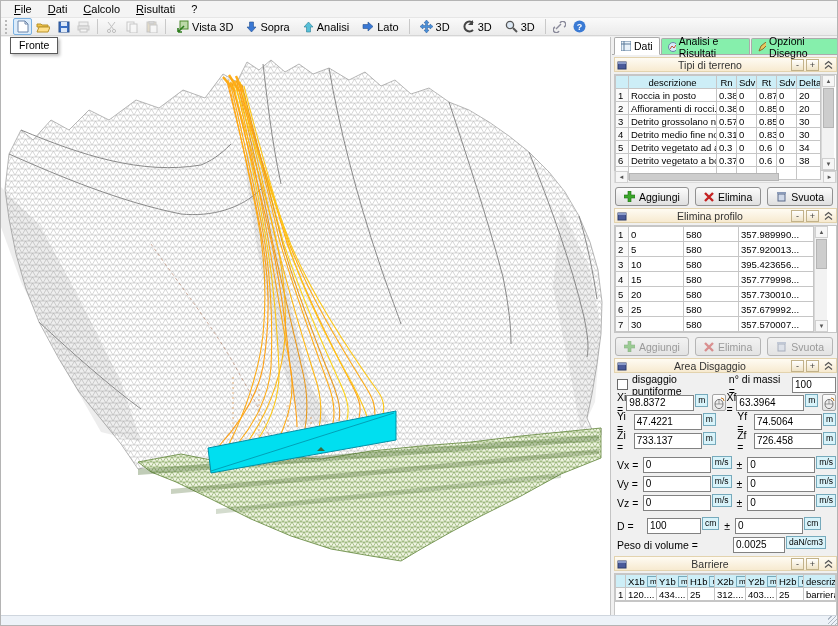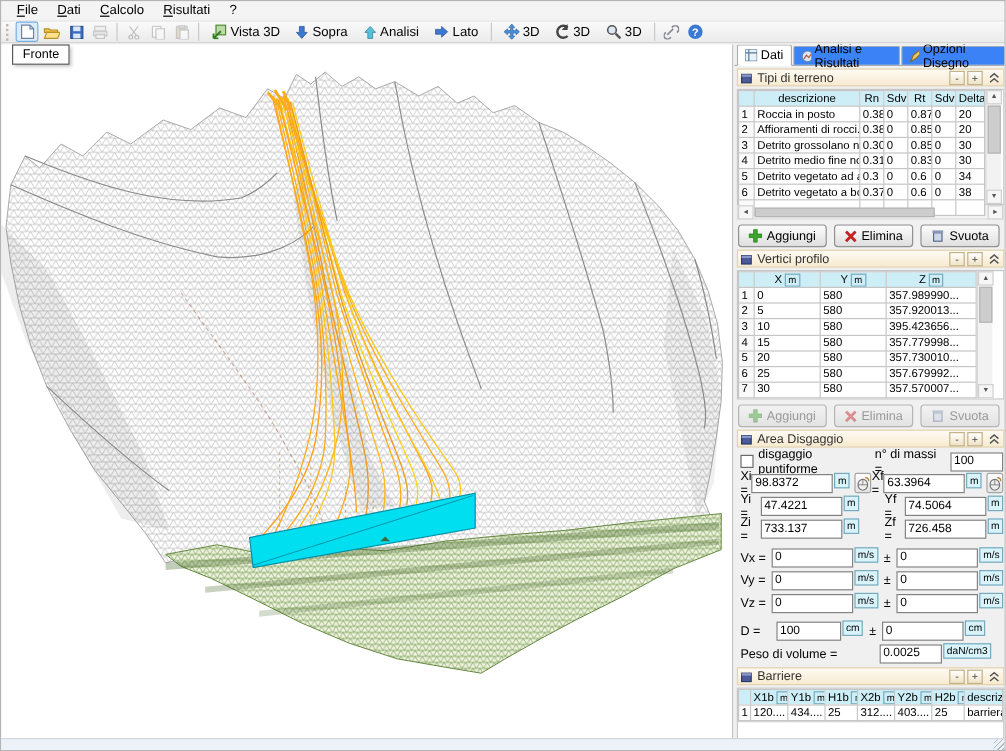--- a/index.html
+++ b/index.html
@@ -25,26 +25,26 @@
   .tooltip { position:absolute; left:9px; top:36px; z-index:50; background:#ffffff; border:1px solid #5a5a5a; padding:1px 8px 2px 8px; font-size:10.5px; box-shadow:2px 2px 3px rgba(0,0,0,.25); }
 
   
   .viewport { position:absolute; left:0; top:36px; width:610px; height:578px; background:#fff; border-right:1px solid #c4c4c4; }
   .viewport svg { display:block; }
 
   
   .rpanel { position:absolute; left:611px; top:36px; width:227px; height:578px; background:#f0f0f0; overflow:hidden; }
 
   .tabs { display:flex; align-items:flex-end; height:18px; padding-left:2px; border-bottom:1px solid #ababab; background:#f0f0f0; }
-  .tab { display:inline-flex; align-items:center; gap:3px; height:16px; padding:0 6px; border:1px solid #ababab; border-bottom:none; border-radius:2px 2px 0 0; background:#3b82f6; margin-right:1px; font-size:10.5px; position:relative; }
+  .tab { display:inline-flex; align-items:center; gap:3px; height:16px; padding:0 6px; border:1px solid #ababab; border-bottom:none; border-radius:2px 2px 0 0; background:#86efac; margin-right:1px; font-size:10.5px; position:relative; }
   .tab.active { background:#fff; height:18px; margin-bottom:-1px; border-bottom:1px solid #fff; }
 
   .phead { display:flex; align-items:center; height:15px; margin:2px 2px 0 2px; background:linear-gradient(#fefbf3,#f7ead0); border:1px solid #e3d3ae; padding:0 2px; }
   .phead-icon { width:11px; height:10px; margin-right:3px; }
-  .phead-title { flex:1; text-align:left; font-size:10.5px; color:#333; }
+  .phead-title { flex:1; text-align:center; font-size:10.5px; color:#333; }
   .phead-btn { width:13px; height:12px; border:1px solid #c2b28a; background:linear-gradient(#fff,#efe3c6); font-size:9px; line-height:10px; text-align:center; margin-left:2px; color:#444; }
   .phead-collapse { margin-left:4px; width:11px; }
 
   table { border-collapse:collapse; table-layout:fixed; background:#fff; font-size:9.5px; }
   td,th { border:1px solid #c6c6c6; height:13px; padding:0 2px; overflow:hidden; white-space:nowrap; font-weight:normal; text-align:left; }
   th { background:#cdeef7; text-align:center; }
   .rownum { background:#fafafa; text-align:left; }
   .unitbox { display:inline-block; font-size:8px; background:#cdeef7; border:1px solid #76aabc; padding:0 2px; line-height:9px; vertical-align:top; margin-left:2px; }
 
   .tblwrap { margin:2px 2px 0 2px; background:#fff; border:1px solid #c6c6c6; display:flex; }
@@ -385,21 +385,21 @@
             <td>0.38</td>
             <td>0</td>
             <td>0.85</td>
             <td>0</td>
             <td>20</td>
             <td>0</td>
           </tr>
       <tr>
             <td class="rownum">3</td>
             <td>Detrito grossolano n...</td>
-            <td>0.30</td>
+            <td>0.57</td>
             <td>0</td>
             <td>0.85</td>
             <td>0</td>
             <td>30</td>
             <td>0</td>
           </tr>
       <tr>
             <td class="rownum">4</td>
             <td>Detrito medio fine no...</td>
             <td>0.31</td>
@@ -476,42 +476,36 @@
       </span>
     <span class="spacer"></span>
 
   </div>
 
   <div class="phead">
     <svg class="phead-icon" width="11" height="10">
         <rect x="1" y="2" width="8" height="7" fill="#4a5a9a" stroke="#2a3a6a"></rect>
         <rect x="1" y="2" width="8" height="2" fill="#8a9ac8"></rect>
       </svg>
-    <span class="phead-title">Vertici profilo</span>
+    <span class="phead-title">Elimina profilo</span>
     <span class="phead-btn">-</span>
     <span class="phead-btn">+</span>
     <svg class="phead-collapse" width="11" height="10">
         <path d="M2,4.5 L5.5,1.5 L9,4.5 M2,8.5 L5.5,5.5 L9,8.5" fill="none" stroke="#555" stroke-width="1.2"></path>
       </svg>
   </div>
   <div class="tblwrap" style="height:108px;">
     <table style="width:199px;">
       <colgroup>
           <col style="width:13px">
           <col style="width:55px">
           <col style="width:55px">
           <col>
         </colgroup>
       <tbody>
-          <tr>
-        <th></th>
-        <th><span>X</span><span class="unitbox">m</span></th>
-        <th><span>Y</span><span class="unitbox">m</span></th>
-        <th><span>Z</span><span class="unitbox">m</span></th>
-      </tr>
       <tr>
             <td class="rownum">1</td>
             <td>0</td>
             <td>580</td>
             <td>357.989990...</td>
           </tr>
       <tr>
             <td class="rownum">2</td>
             <td>5</td>
             <td>580</td>

